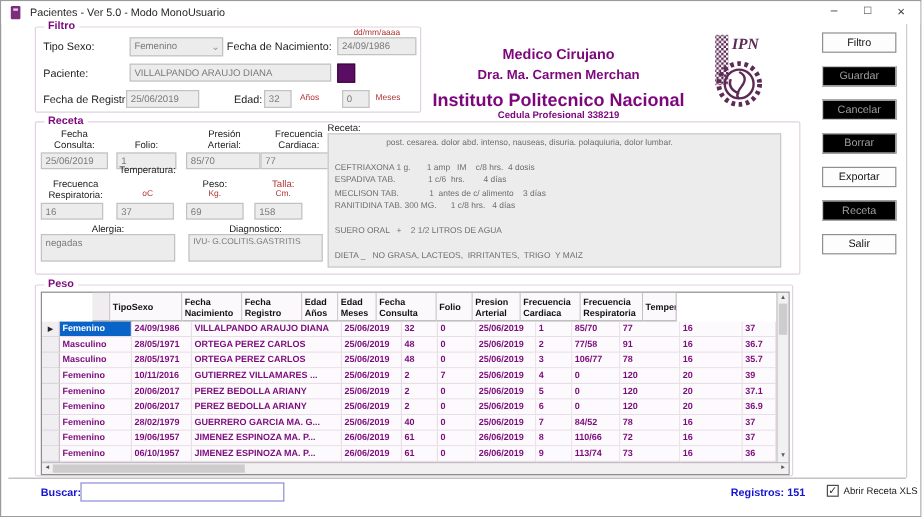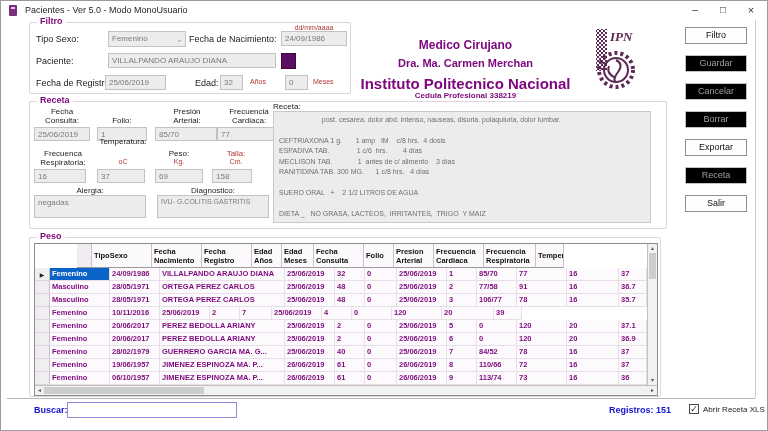--- a/index.html
+++ b/index.html
@@ -236,20 +236,21 @@
           <div class="gc" style="width: 30px;">3</div>
           <div class="gc" style="width: 40px;">106/77</div>
           <div class="gc" style="width: 50px;">78</div>
           <div class="gc" style="width: 52px;">16</div>
           <div class="gc" style="width: 28px;">35.7</div>
         </div>
         <div class="grow">
           <div class="grh" style="width: 15px;"></div>
           <div class="gc" style="width: 60px;">Femenino</div>
           <div class="gc" style="width: 50px;">10/11/2016</div>
+          <div class="gc" style="width: 125px;">GUTIERREZ  VILLAMARES  ...</div>
           <div class="gc" style="width: 50px;">25/06/2019</div>
           <div class="gc" style="width: 30px;">2</div>
           <div class="gc" style="width: 32px;">7</div>
           <div class="gc" style="width: 50px;">25/06/2019</div>
           <div class="gc" style="width: 30px;">4</div>
           <div class="gc" style="width: 40px;">0</div>
           <div class="gc" style="width: 50px;">120</div>
           <div class="gc" style="width: 52px;">20</div>
           <div class="gc" style="width: 28px;">39</div>
         </div>

